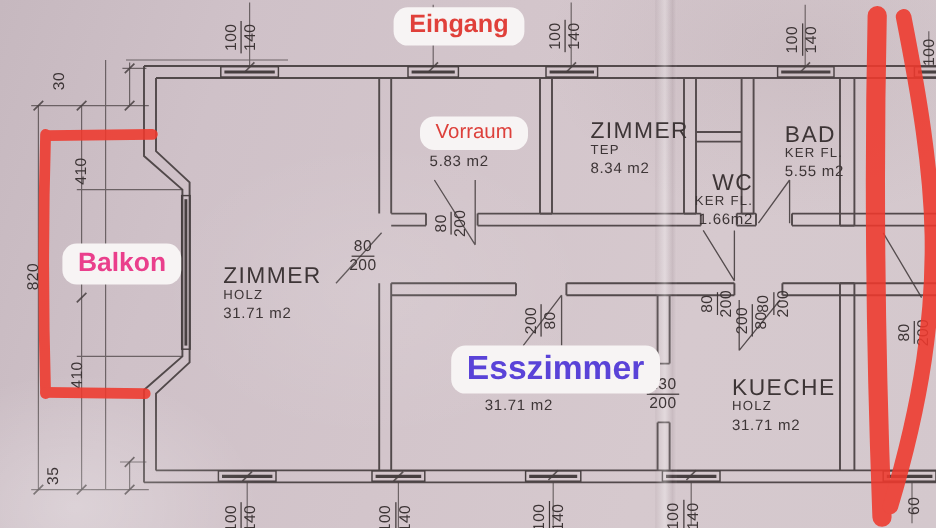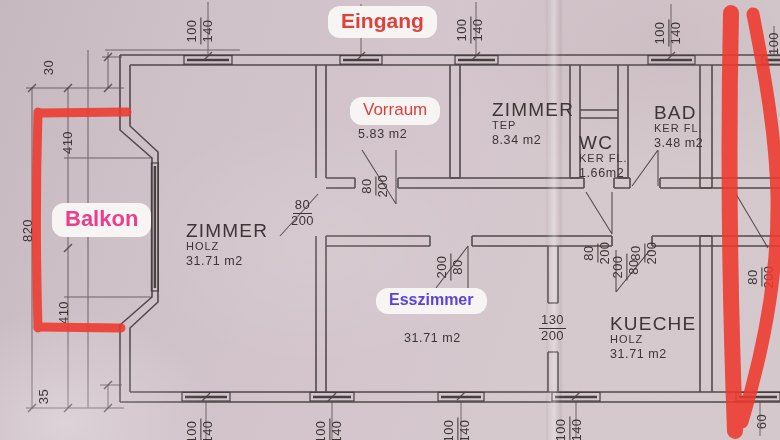--- a/index.html
+++ b/index.html
@@ -35,21 +35,21 @@
   .room .rn{font-size:19px;letter-spacing:1.2px;}
   .room .rf{font-size:11px;letter-spacing:1px;margin-top:1px;}
   .room .ra{font-size:12.5px;letter-spacing:.6px;margin-top:3px;}
   .area-only{font-size:12.5px;letter-spacing:.6px;white-space:nowrap;}
   
   .pill{position:absolute;z-index:6;background:#f7f4f4;border-radius:12px;
         padding:3px 13px 5px 13px;white-space:nowrap;font-weight:600;}
   .pill.eingang{font-size:21px;color:#e0403a;}
   .pill.vorraum{font-size:17px;color:#dd403b;font-weight:500;}
   .pill.balkon{font-size:22px;color:#ea3f8c;font-weight:700;}
-  .pill.esszimmer{font-size:16px;color:#5a43d8;}
+  .pill.esszimmer{font-size:28px;color:#5a43d8;}
 </style>
 </head>
 <body>
 
 <div class="photo">
 
   <svg class="layer" width="780" height="440" viewBox="0 0 780 440">
     <g stroke="#473f40" stroke-width="1.6" fill="none" opacity=".92">
 
       <path d="M120 55 H780 M130 65 H780"></path>
@@ -232,29 +232,29 @@
     <div class="rn">ZIMMER</div>
     <div class="rf">HOLZ</div>
     <div class="ra">31.71 m2</div>
   </div>
   <div class="txt area-only" style="left:358px;top:127px;">5.83 m2</div>
   <div class="txt room" style="left:492px;top:100px;">
     <div class="rn">ZIMMER</div>
     <div class="rf">TEP</div>
     <div class="ra">8.34 m2</div>
   </div>
-  <div class="txt room" style="left:579px;top:133px;">
+  <div class="txt room" style="left:579px;top:143px;text-align:right;">
     <div class="rn">WC</div>
     <div class="rf">KER FL.</div>
     <div class="ra">1.66m2</div>
   </div>
   <div class="txt room" style="left:654px;top:103px;">
     <div class="rn">BAD</div>
     <div class="rf">KER FL.</div>
-    <div class="ra">3.48 m2</div>
+    <div class="ra">5.55 m2</div>
   </div>
   <div class="txt area-only" style="left:404px;top:331px;">31.71 m2</div>
   <div class="txt room" style="left:610px;top:314px;">
     <div class="rn">KUECHE</div>
     <div class="rf">HOLZ</div>
     <div class="ra">31.71 m2</div>
   </div>
 
   <svg class="layer marker" width="780" height="440" viewBox="0 0 780 440">
     <g stroke="#ef392d" fill="none" stroke-linecap="round" opacity=".88">

